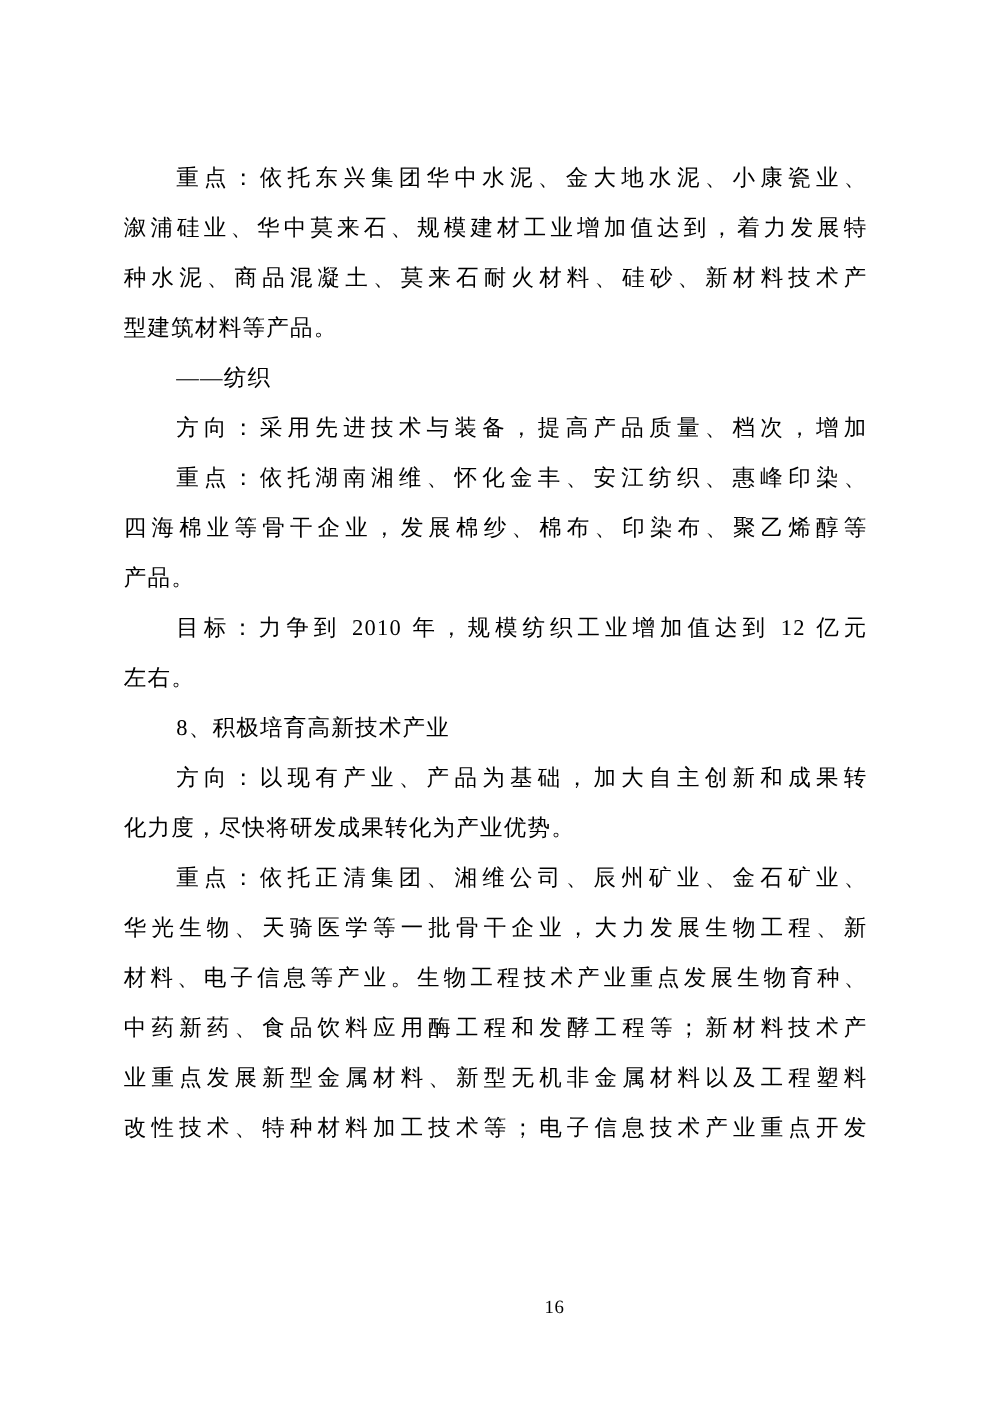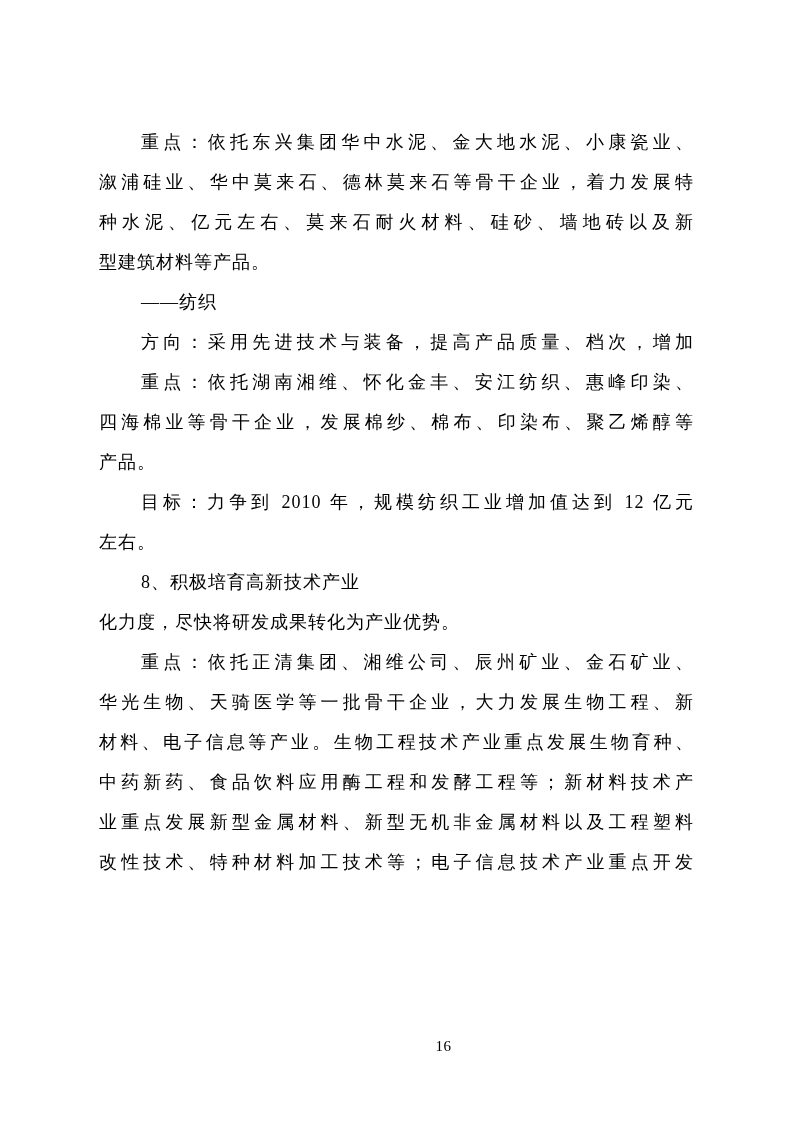--- a/index.html
+++ b/index.html
@@ -54,31 +54,32 @@
     letter-spacing: 0.5px;
     margin-left: 47px;
   }
 </style>
 </head>
 <body>
 
 <div class="page">
   <div class="content">
       <div class="line indent fill">重点：依托东兴集团华中水泥、金大地水泥、小康瓷业、</div>
-      <div class="line fill">溆浦硅业、华中莫来石、德林莫来石等骨干企业，着力发展特</div>
-      <div class="line fill">种水泥、亿元左右、莫来石耐火材料、硅砂、墙地砖以及新</div>
+      <div class="line fill">溆浦硅业、华中莫来石、规模建材工业增加值达到，着力发展特</div>
+      <div class="line fill">种水泥、商品混凝土、莫来石耐火材料、硅砂、新材料技术产</div>
       <div class="line">型建筑材料等产品。</div>
       <div class="line heading indent">——纺织</div>
       <div class="line indent fill">方向：采用先进技术与装备，提高产品质量、档次，增加</div>
       <div class="line indent fill">重点：依托湖南湘维、怀化金丰、安江纺织、惠峰印染、</div>
       <div class="line fill">四海棉业等骨干企业，发展棉纱、棉布、印染布、聚乙烯醇等</div>
       <div class="line">产品。</div>
       <div class="line indent fill">目标：力争到 2010 年，规模纺织工业增加值达到 12 亿元</div>
       <div class="line">左右。</div>
       <div class="line heading indent">8、积极培育高新技术产业</div>
+      <div class="line indent fill">方向：以现有产业、产品为基础，加大自主创新和成果转</div>
       <div class="line">化力度，尽快将研发成果转化为产业优势。</div>
       <div class="line indent fill">重点：依托正清集团、湘维公司、辰州矿业、金石矿业、</div>
       <div class="line fill">华光生物、天骑医学等一批骨干企业，大力发展生物工程、新</div>
       <div class="line fill">材料、电子信息等产业。生物工程技术产业重点发展生物育种、</div>
       <div class="line fill">中药新药、食品饮料应用酶工程和发酵工程等；新材料技术产</div>
       <div class="line fill">业重点发展新型金属材料、新型无机非金属材料以及工程塑料</div>
       <div class="line fill">改性技术、特种材料加工技术等；电子信息技术产业重点开发</div>
     </div>
   <div class="page-number">16</div>
 </div>

